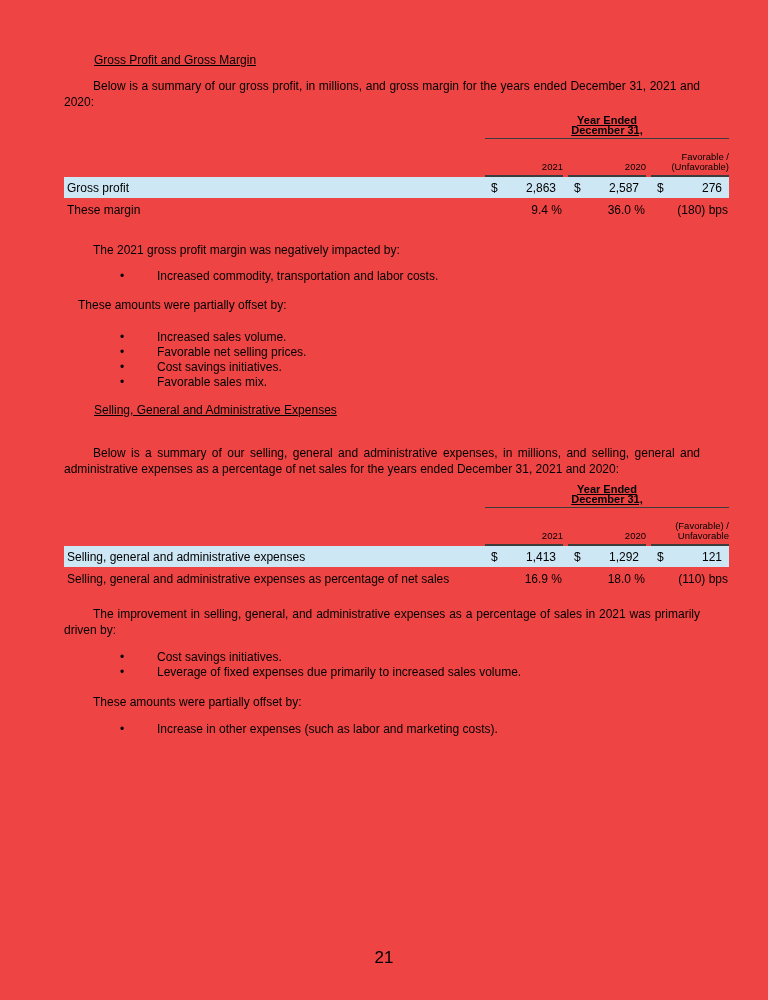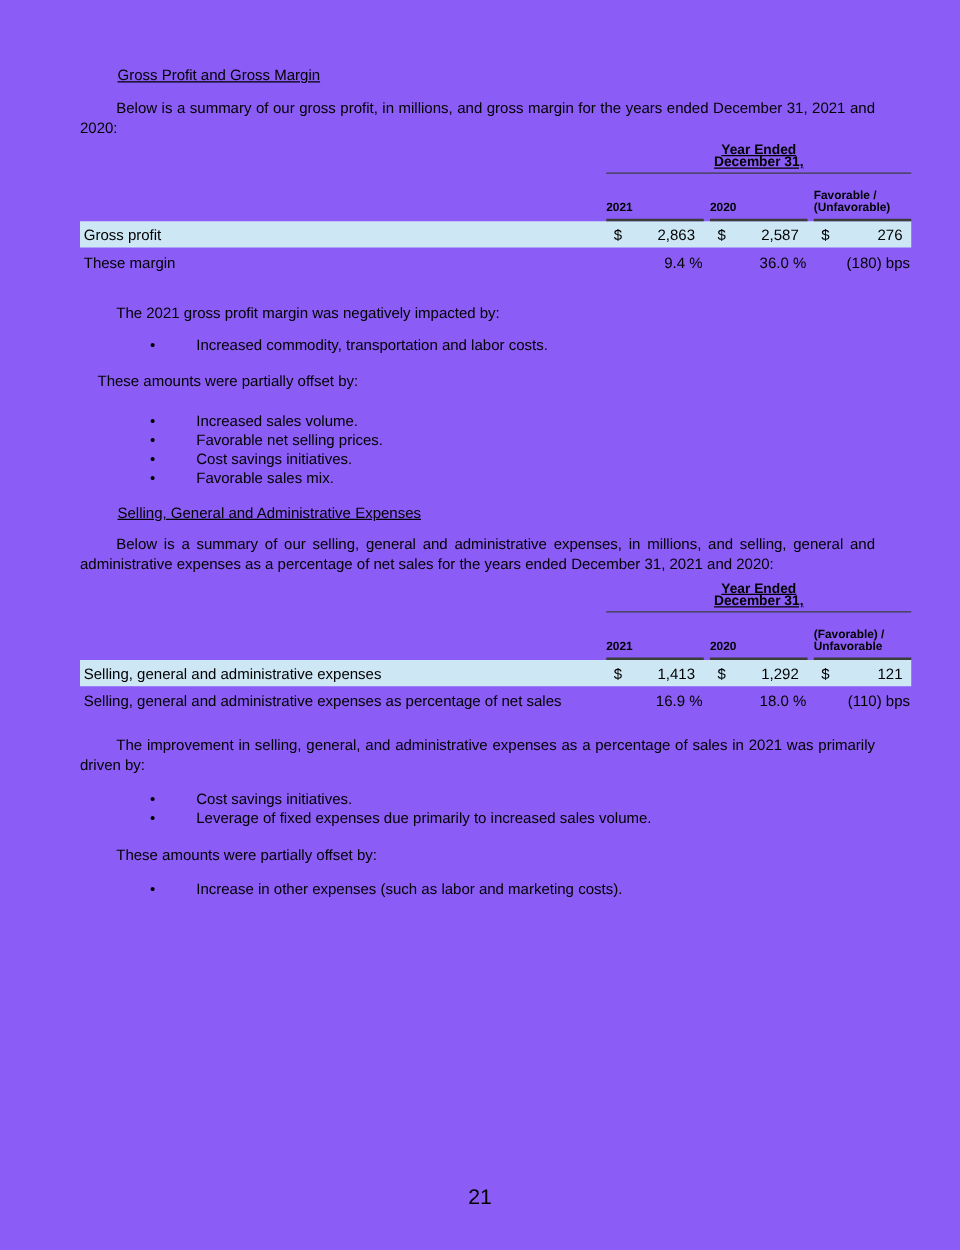--- a/index.html
+++ b/index.html
@@ -1,20 +1,20 @@
 <!DOCTYPE html>
 <html style="--hl: #cde7f5; --rule: #3c3c3c;"><head>
 <meta charset="utf-8">
 <style>
   html,body { margin:0; padding:0; background:#e8e8e8; }
   .page {
     position: relative;
     width: 768px; height: 1000px;
     margin: 0 auto;
-    background: #8b5cf6;
+    background: #ef4444;
     font-family: "Liberation Sans", "DejaVu Sans", sans-serif;
     font-size: 12px;
     color: #000;
     overflow: hidden;
   }
   .content { padding: 53px 39px 0 64px; }
 
   .doc-heading {
     text-decoration: underline;
     margin: 0 0 0 30px;
@@ -42,22 +42,22 @@
   .span-cell {
     grid-column: 2 / 5;
     text-align: center;
     font-size: 11px; font-weight: bold; line-height: 10px;
     padding-bottom: 3px;
     border-bottom: 1.5px solid var(--rule);
     text-decoration: underline;
   }
   .colhead-row { margin-top: 13px; align-items: end; }
   .colhead {
-    text-align: left;
-    font-size: 9.5px; font-weight: bold; line-height: 10px;
+    text-align: right;
+    font-size: 9.5px; font-weight: normal; line-height: 10px;
     padding-bottom: 3px;
     border-bottom: 2px solid var(--rule);
   }
   .t-row { height: 21px; align-items: center; }
   .t-row.hl { background: var(--hl); margin-bottom: 1px; }
   .label-cell { padding-left: 3px; white-space: nowrap; overflow: hidden; }
   .num-cell { display: flex; align-items: center; height: 100%; }
   .cur { padding-left: 6px; }
   .val { flex: 1; text-align: right; white-space: nowrap; }
   .v-money { padding-right: 7px; }
@@ -71,21 +71,21 @@
   }
 
   
   .mt-para1 { margin-top: 11px; }
   .mt-table1 { margin-top: 5px; }
   .mt-impact { margin-top: 23px; }
   .mt-bullet1 { margin-top: 11px; }
   .mt-offset1 { margin-top: 14px; }
   .mt-bullets1 { margin-top: 17px; }
   .mt-heading2 { margin-top: 13px; }
-  .mt-para2 { margin-top: 10px; }
+  .mt-para2 { margin-top: 28px; }
   .mt-table2 { margin-top: 7px; }
   .mt-improve { margin-top: 17px; }
   .mt-bullets2 { margin-top: 12px; }
   .mt-offset2 { margin-top: 15px; }
   .mt-bullet3 { margin-top: 12px; }
 </style>
 </head>
 <body>
 
 <div class="page">

